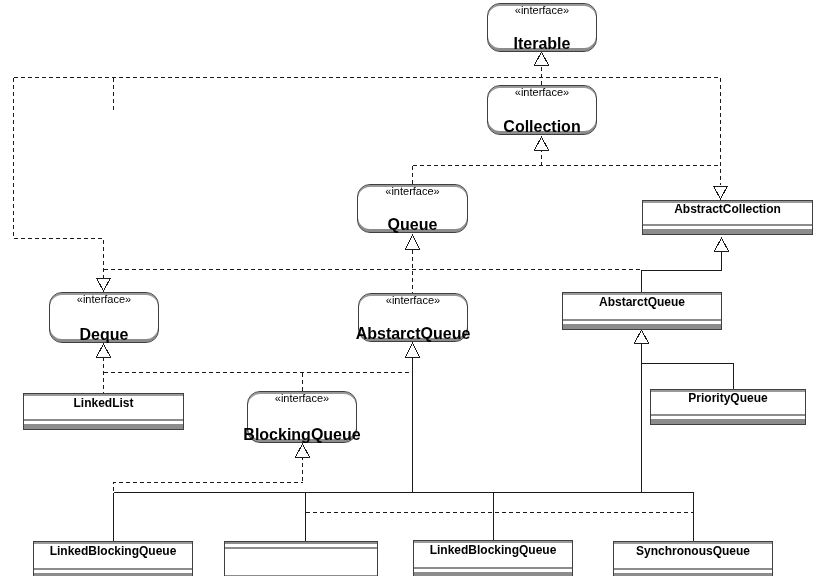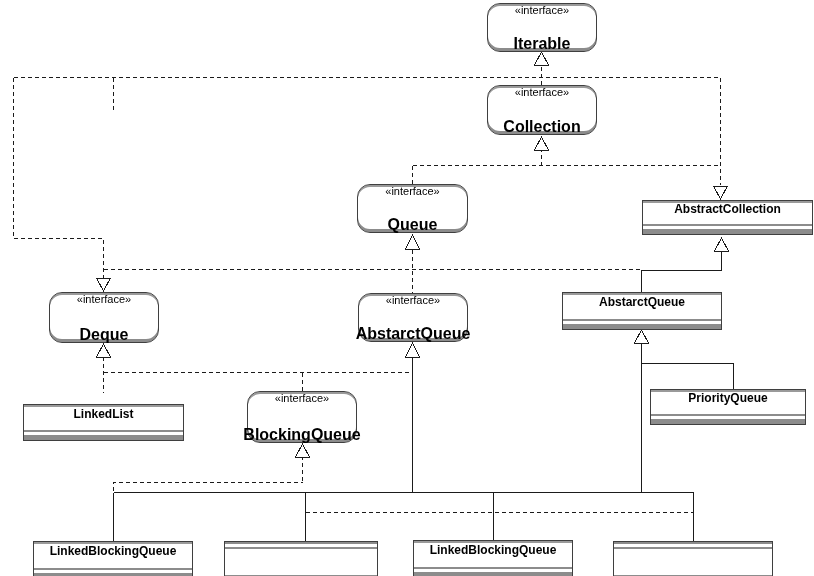--- a/index.html
+++ b/index.html
@@ -179,21 +179,21 @@
   </div>
 
   <div class="node cls" style="left:650px; top:389px; width:156px; height:36px;">
     <div class="cname">PriorityQueue</div>
     <div class="stripes">
         <i></i>
         <i></i>
       </div>
   </div>
 
-  <div class="node cls" style="left:23px; top:404px; width:161px; height:37px;">
+  <div class="node cls" style="left:23px; top:393px; width:161px; height:37px;">
     <div class="cname">LinkedList</div>
     <div class="stripes">
         <i></i>
         <i></i>
       </div>
   </div>
 
   <div class="node cls" style="left:33px; top:541px; width:160px; height:38px;">
     <div class="cname">LinkedBlockingQueue</div>
     <div class="stripes">
@@ -211,19 +211,20 @@
 
   <div class="node cls" style="left:413px; top:540px; width:160px; height:38px;">
     <div class="cname">LinkedBlockingQueue</div>
     <div class="stripes">
         <i></i>
         <i></i>
       </div>
   </div>
 
   <div class="node cls" style="left:613px; top:541px; width:160px; height:38px;">
+    <div class="cname">SynchronousQueue</div>
     <div class="stripes">
         <i></i>
         <i></i>
       </div>
   </div>
 
 </div>
 
 </body></html>

